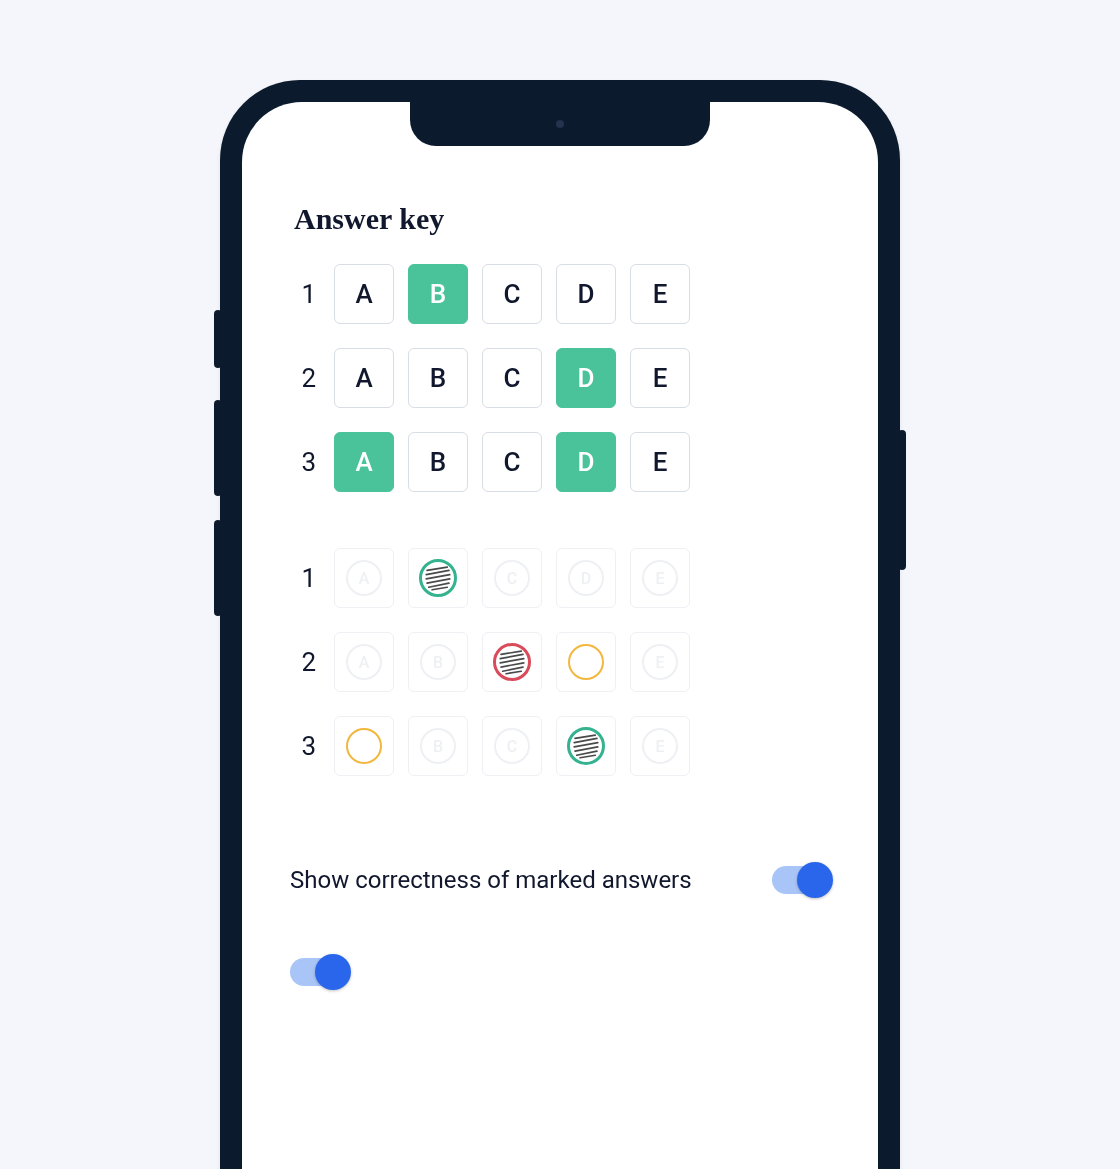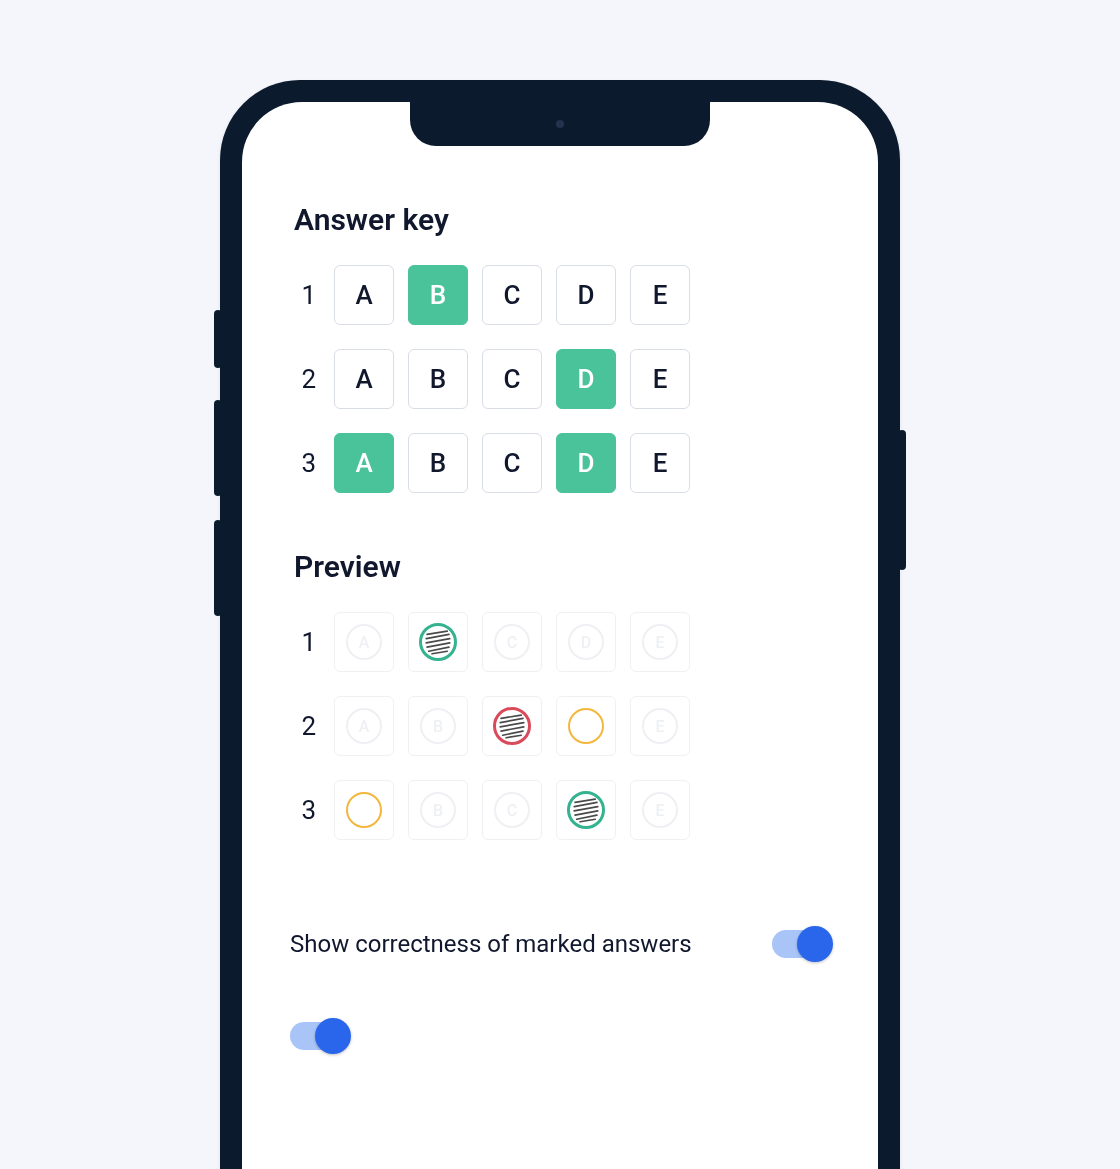--- a/index.html
+++ b/index.html
@@ -60,20 +60,21 @@
     width: 8px; height: 8px;
     background: #24324d;
     border-radius: 50%;
   }
   .section-title {
     font-size: 30px;
     font-weight: 600;
     color: #11182e;
     margin-bottom: 28px;
     margin-left: 4px;
+    font-family: Liberation Serif, serif;
   }
   .grid-rows { display: flex; flex-direction: column; gap: 24px; }
   .row {
     display: grid;
     grid-template-columns: 30px repeat(5, 60px);
     gap: 14px;
     align-items: center;
   }
   .row-num {
     font-size: 26px;
@@ -200,21 +201,20 @@
             <div class="cell selected">A</div>
             <div class="cell">B</div>
             <div class="cell">C</div>
             <div class="cell selected">D</div>
             <div class="cell">E</div>
           </div>
         </div>
     </div>
 
     <div class="preview-section">
-      <div class="section-title">Preview</div>
       <div class="preview-rows" id="preview-rows">
           <div class="prow">
             <div class="row-num">1</div>
             <div class="pcell">
               <div class="ghost-ring">A</div>
             </div>
             <div class="pcell">
               <div class="filled-scribble green">
                 <svg viewBox="0 0 38 38">
                   <g stroke="#4a4a4a" stroke-width="2" stroke-linecap="round" fill="none">

